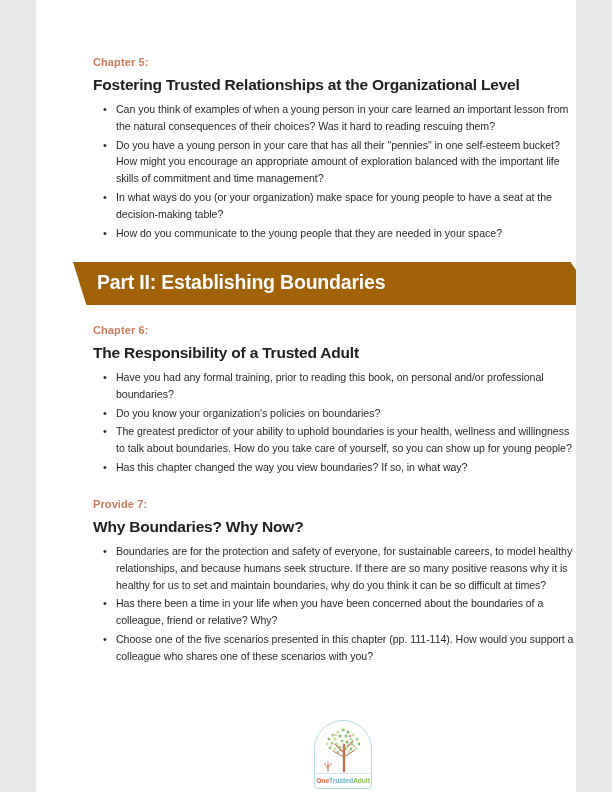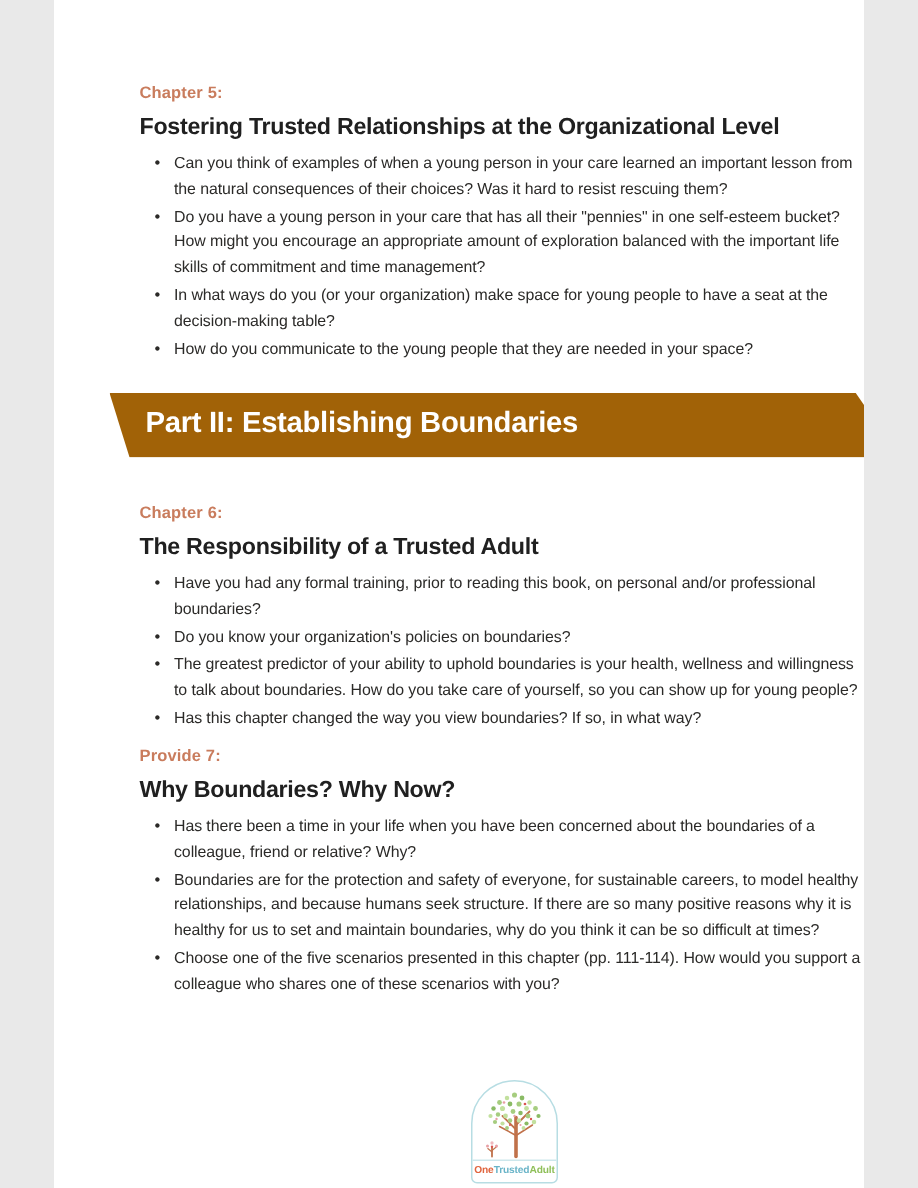--- a/index.html
+++ b/index.html
@@ -7,21 +7,21 @@
     position:relative;
     width:540px; height:792px;
     margin:0 auto;
     background:#ffffff;
     overflow:hidden;
     font-family:"Liberation Sans", sans-serif;
     -webkit-font-smoothing:antialiased;
   }
   .section { position:absolute; left:57px; width:500px; }
   #section-ch5 { top:56px; }
-  #section-ch6 { top:336px; }
+  #section-ch6 { top:324px; }
   #section-ch7 { top:498px; }
 
   .chapter-label {
     font-size:11px; font-weight:700; color:#c97c5d;
     line-height:13px; margin:0 0 6px 0; letter-spacing:0.1px;
   }
   .section-title {
     font-size:15.5px; font-weight:700; color:#202020;
     line-height:19px; margin:0 0 7px 0; letter-spacing:-0.2px;
   }
@@ -72,21 +72,21 @@
 </style>
 </head>
 <body>
 
 <div class="page">
 
   <section class="section" id="section-ch5">
     <div class="chapter-label">Chapter 5:</div>
     <h1 class="section-title">Fostering Trusted Relationships at the Organizational Level</h1>
     <ul class="question-list">
-        <li>Can you think of examples of when a young person in your care learned an important lesson from the natural consequences of their choices? Was it hard to resist rescuing them?</li>
+        <li>Can you think of examples of when a young person in your care learned an important lesson from the natural consequences of their choices? Was it hard to reading rescuing them?</li>
         <li>Do you have a young person in your care that has all their "pennies" in one self-esteem bucket? How might you encourage an appropriate amount of exploration balanced with the important life skills of commitment and time management?</li>
         <li>In what ways do you (or your organization) make space for young people to have a seat at the decision-making table?</li>
         <li>How do you communicate to the young people that they are needed in your space?</li>
       </ul>
   </section>
 
   <div class="part-banner">
     <span class="part-banner-label">Part II: Establishing Boundaries</span>
   </div>
 
@@ -98,22 +98,22 @@
         <li>Do you know your organization's policies on boundaries?</li>
         <li>The greatest predictor of your ability to uphold boundaries is your health, wellness and willingness to talk about boundaries. How do you take care of yourself, so you can show up for young people?</li>
         <li>Has this chapter changed the way you view boundaries? If so, in what way?</li>
       </ul>
   </section>
 
   <section class="section" id="section-ch7">
     <div class="chapter-label">Provide 7:</div>
     <h1 class="section-title">Why Boundaries? Why Now?</h1>
     <ul class="question-list">
+        <li>Boundaries are for the protection and safety of everyone, for sustainable careers, to model healthy relationships, and because humans seek structure. If there are so many positive reasons why it is healthy for us to set and maintain boundaries, why do you think it can be so difficult at times?</li>
         <li>Has there been a time in your life when you have been concerned about the boundaries of a colleague, friend or relative? Why?</li>
-        <li>Boundaries are for the protection and safety of everyone, for sustainable careers, to model healthy relationships, and because humans seek structure. If there are so many positive reasons why it is healthy for us to set and maintain boundaries, why do you think it can be so difficult at times?</li>
         <li>Choose one of the five scenarios presented in this chapter (pp. 111-114). How would you support a colleague who shares one of these scenarios with you?</li>
       </ul>
   </section>
 
   <div class="logo">
     <svg class="logo-tree-svg" width="54" height="50" viewBox="0 0 54 50" aria-hidden="true">
 
       <g stroke="#c0714a" fill="none" stroke-linecap="round">
         <path d="M28,48 L28,22" stroke-width="2.4"></path>
         <path d="M28,30 L19,21" stroke-width="1.2"></path>

